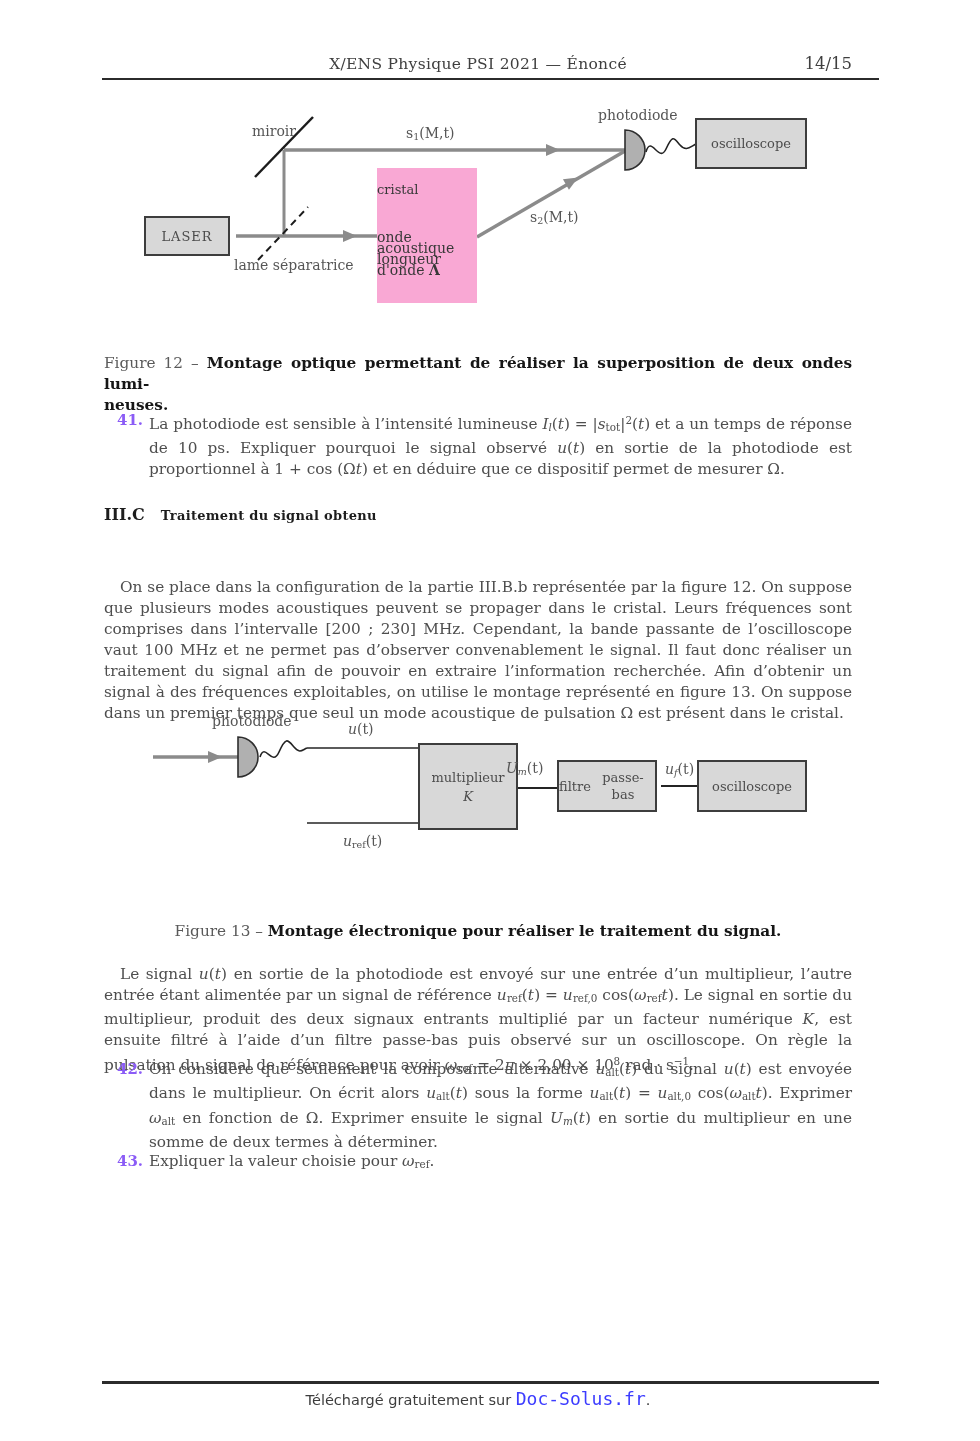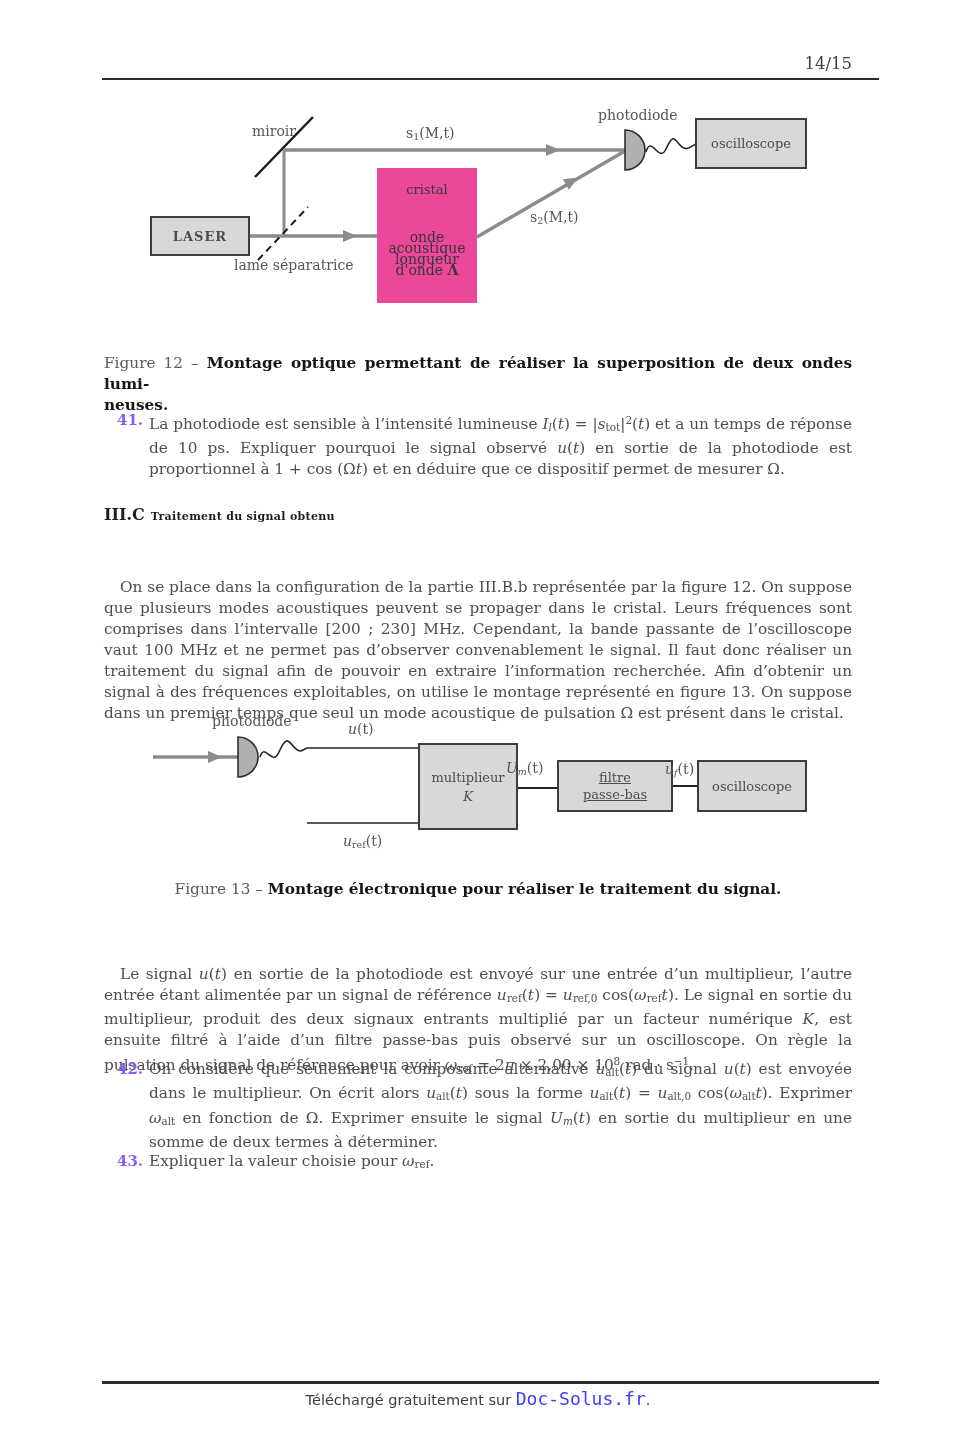--- a/index.html
+++ b/index.html
@@ -13,54 +13,55 @@
     font-size:15.5px;color:#3f3f3f;letter-spacing:.3px;}
   .hdr-page{position:absolute;top:54px;right:128px;font-size:16.5px;color:#3f3f3f;}
   .hdr-rule{position:absolute;top:78px;left:102px;width:777px;height:2px;background:#2b2b2b;}
   
   .figsvg{position:absolute;left:100px;top:0;}
   .dlabel{position:absolute;font-size:14px;color:#565656;white-space:nowrap;}
   .dlabel sub{font-size:68%;}
   .gbox{position:absolute;background:#d8d8d8;border:2px solid #3d3d3d;
     display:flex;align-items:center;justify-content:center;
     font-size:13px;color:#4c4c4c;box-sizing:border-box;text-align:center;}
-  .cristal{position:absolute;background:#ec4899;box-sizing:border-box;text-align:center;
+  .cristal{position:absolute;background:#f9a8d4;box-sizing:border-box;text-align:left;
     color:#383838;}
   .cristal .cname{margin-top:14px;font-size:13px;}
   .cristal .csub{position:absolute;left:0;top:64px;width:100%;font-size:14px;line-height:11px;}
   
   .tblock{position:absolute;left:104px;width:748px;font-size:15.3px;line-height:21px;
     text-align:justify;color:#4e4e4e;margin-top:28px;}
   .tblock i{letter-spacing:.2px;}
   sub{font-size:68%;vertical-align:-0.22em;}
   sup{font-size:68%;vertical-align:0.45em;}
   .indent{text-indent:16px;}
   .capline1{text-align:justify;text-align-last:justify;}
   .cap-label{color:#5a5a5a;}
   .cap-bold{font-weight:bold;color:#161616;}
   .question{position:absolute;left:104px;width:748px;}
   .qnum{position:absolute;left:13px;top:0;font-weight:bold;color:#8b5cf6;
     font-size:15px;line-height:21px;}
   .qtext{margin-left:45px;font-size:15.3px;line-height:21px;text-align:justify;}
   .secthead{position:absolute;left:104px;top:505px;color:#1d1d1d;font-weight:bold;}
   .secthead .snum{font-size:16px;}
-  .secthead .stitle{font-size:11px;margin-left:6px;letter-spacing:.3px;}
+  .secthead .stitle{font-size:13px;margin-left:16px;letter-spacing:.3px;}
   .centercap{position:absolute;left:104px;width:748px;text-align:center;
-    font-size:15.3px;line-height:21px;}
+    font-size:15.3px;line-height:21px;margin-top:42px;}
   
   .ftr-rule{position:absolute;top:1381px;left:102px;width:777px;height:3px;background:#2b2b2b;}
   .ftr{position:absolute;top:1388px;left:104px;width:748px;text-align:center;
     font-family:"DejaVu Sans", sans-serif;font-size:14.5px;color:#3d3d3d;}
   .ftr a{font-family:"DejaVu Sans Mono", monospace;color:#3c3cff;text-decoration:none;font-size:18px;}
 </style>
 </head>
 <body>
 
 <div class="page">
 
+  <div class="hdr-title">X/ENS Physique PSI 2021 — Énoncé</div>
   <div class="hdr-page">14/15</div>
   <div class="hdr-rule"></div>
 
   <svg class="figsvg" style="top:100px" width="760" height="220" viewBox="0 0 760 220">
 
     <line x1="136" y1="136" x2="277" y2="136" stroke="#8b8b8b" stroke-width="3.5"></line>
     <polygon points="243,130 257,136 243,142" fill="#8b8b8b"></polygon>
 
     <line x1="184" y1="50" x2="184" y2="137" stroke="#8b8b8b" stroke-width="3"></line>
 
@@ -72,21 +73,21 @@
 
     <line x1="155" y1="77" x2="213" y2="17" stroke="#1c1c1c" stroke-width="2.5"></line>
 
     <line x1="158" y1="160" x2="208" y2="107" stroke="#1c1c1c" stroke-width="2" stroke-dasharray="7,5"></line>
 
     <path d="M525,30 A20,20 0 0 1 525,70 Z" fill="#b0b0b0" stroke="#2d2d2d" stroke-width="1.6"></path>
 
     <path d="M546,52 C551,34 559,64 566,49 S574,38 580,45 S590,47 596,44" fill="none" stroke="#242424" stroke-width="1.6"></path>
   </svg>
 
-  <div class="gbox" style="left:150px;top:216px;width:100px;height:40px;letter-spacing:1px;font-weight:bold;">
+  <div class="gbox" style="left:144px;top:216px;width:86px;height:40px;letter-spacing:1px;">
     <span>LASER</span>
   </div>
 
   <div class="cristal" style="left:377px;top:168px;width:100px;height:135px;">
     <div class="cname">cristal</div>
     <div class="csub">onde acoustique<br>longueur d'onde <b>Λ</b></div>
   </div>
 
   <div class="gbox" style="left:695px;top:118px;width:112px;height:51px;">
     <span>oscilloscope</span>
@@ -133,21 +134,21 @@
     <line x1="396" y1="88" x2="457" y2="88" stroke="#242424" stroke-width="2"></line>
 
     <line x1="561" y1="86" x2="597" y2="86" stroke="#242424" stroke-width="2"></line>
   </svg>
 
   <div class="gbox" style="left:418px;top:743px;width:100px;height:87px;flex-direction:column;line-height:19px;">
     <span>multiplieur</span>
     <span><i>K</i></span>
   </div>
 
-  <div class="gbox" style="left:557px;top:760px;width:116px;height:52px;flex-direction:column;line-height:17px;text-decoration:underline;">
+  <div class="gbox" style="left:557px;top:760px;width:100px;height:52px;flex-direction:row;line-height:17px;">
     <span>filtre</span>
     <span>passe-bas</span>
   </div>
 
   <div class="gbox" style="left:697px;top:760px;width:110px;height:52px;">
     <span>oscilloscope</span>
   </div>
 
   <div class="dlabel" style="left:212px;top:713px;">photodiode</div>
   <div class="dlabel" style="left:348px;top:721px;"><i>u</i>(t)</div>

